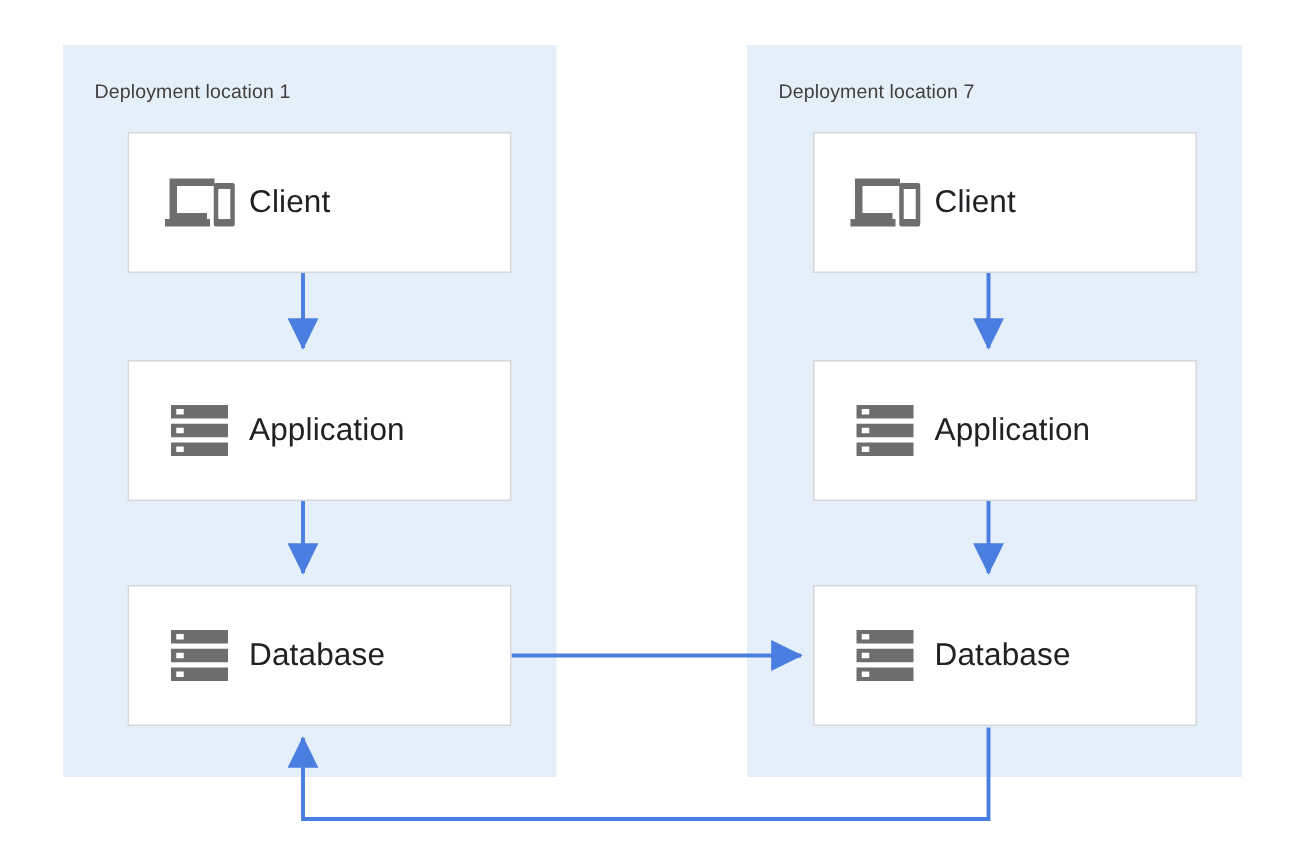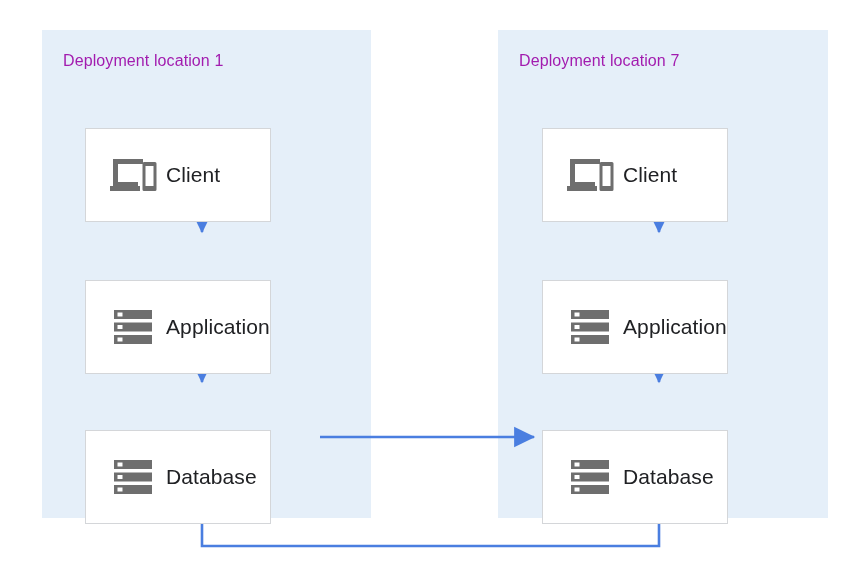--- a/index.html
+++ b/index.html
@@ -26,38 +26,37 @@
     background: #e5eff9;
     box-sizing: border-box;
   }
   #zone-1 { left: 42px;  top: 30px; width: 329px; height: 488px; }
   #zone-2 { left: 498px; top: 30px; width: 330px; height: 488px; }
 
   .zone-title {
     position: absolute;
     top: 21px;
     left: 21px;
-    font-size: 16px;
+    font-size: 13px;
     line-height: 20px;
-    color: #a21caf;
+    color: #404040;
     white-space: nowrap;
     letter-spacing: 0.1px;
   }
 
   
   .node {
     position: absolute;
     box-sizing: border-box;
     background: #ffffff;
     border: 1px solid #d4d6d9;
     display: flex;
     align-items: center;
-    width: 186px;
+    width: 256px;
     height: 94px;
-    margin-top: 40px;
   }
   .node .icon-wrap {
     width: 66px;
     margin-left: 14px;
     display: flex;
     align-items: center;
     justify-content: center;
     flex: none;
   }
   .node .node-label {

